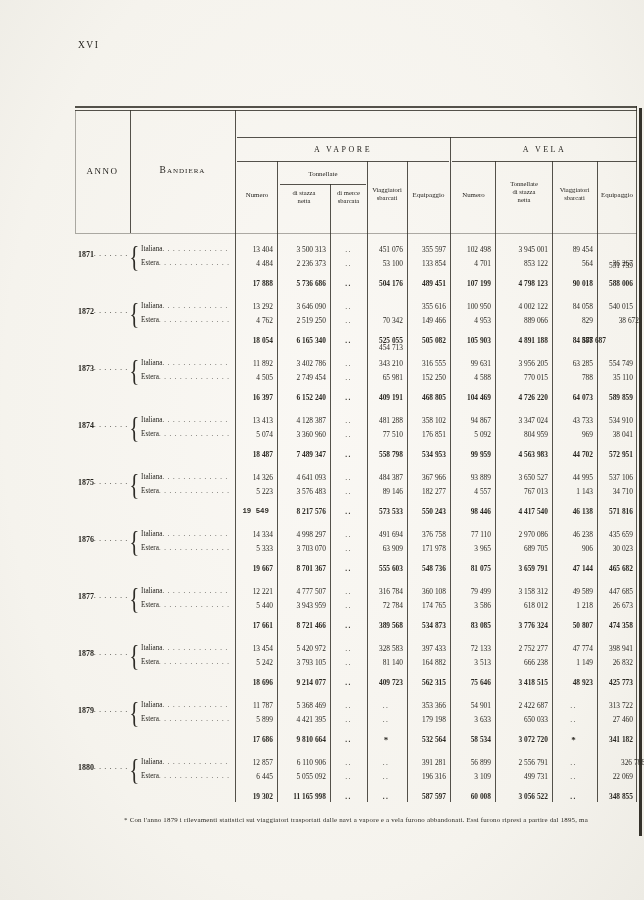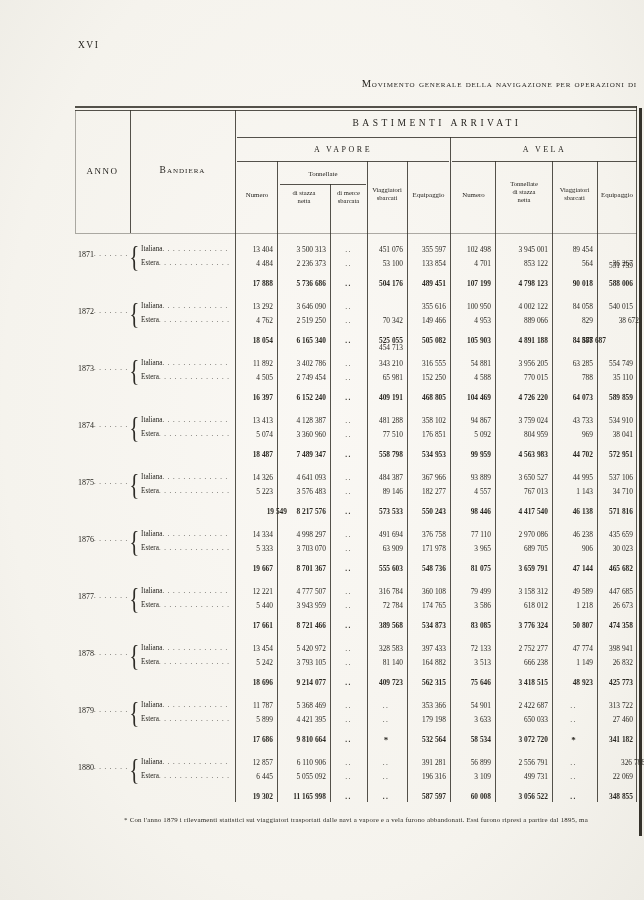--- a/index.html
+++ b/index.html
@@ -19,41 +19,40 @@
   #bastimenti{left:237px;top:118px;width:400px;font-size:9.5px;letter-spacing:3.5px;}
   #anno-h{left:75px;top:166px;width:55px;font-size:9px;letter-spacing:1.5px;}
   #bandiera-h{left:130px;top:165px;width:105px;font-size:9.5px;letter-spacing:1px;}
   #vapore-h{left:237px;top:145px;width:212px;font-size:8px;letter-spacing:2.5px;}
   #vela-h{left:452px;top:145px;width:185px;font-size:8px;letter-spacing:2.5px;}
   .colh{font-size:6.9px;}
   .colh2{font-size:6.6px;}
   #tbody{position:absolute;left:0;top:0;width:644px;height:900px;}
   .ygroup{position:absolute;left:0;width:644px;height:57px;}
   .ylabel{position:absolute;left:78px;top:7px;width:50px;display:flex;
-          font-weight:400;font-size:8px;overflow:hidden;white-space:nowrap;height:10px;}
+          font-weight:700;font-size:8px;overflow:hidden;white-space:nowrap;height:10px;}
   .flag{position:absolute;left:141px;width:88px;display:flex;font-size:7.2px;
         overflow:hidden;white-space:nowrap;height:9px;}
   .dots{flex:1;overflow:hidden;color:#3c3a34;letter-spacing:1px;font-size:6.5px;}
   .brace{position:absolute;left:127px;top:-2px;font-size:30px;line-height:30px;
          color:#2e2c27;transform:scaleX(.7);font-weight:400;}
   .cell{position:absolute;height:10px;font-size:7.4px;text-align:right;
         white-space:nowrap;color:#2a2822;}
   .cell.dotval{text-align:center;letter-spacing:1.5px;}
   .cell.star{text-align:center;font-weight:700;font-size:9px;letter-spacing:0;}
   .cell.tot{font-weight:700;}
   #footnote{left:75px;top:816px;width:562px;text-align:center;font-size:6.9px;
             color:#2b2923;letter-spacing:.2px;}
 </style>
 </head>
 <body>
 
 <div id="page">
 
   <div class="abs" id="page-number">XVI</div>
-  <div class="abs" id="doc-title">Movimento generale della navigazione per operazioni di</div>
 
   <div class="rule" style="left:75px;top:106px;width:562px;height:2px;"></div>
   <div class="rule" style="left:75px;top:110px;width:562px;height:1px;"></div>
   <div class="rule" style="left:237px;top:137px;width:400px;height:1px;"></div>
   <div class="rule" style="left:237px;top:161px;width:212px;height:1px;"></div>
   <div class="rule" style="left:452px;top:161px;width:185px;height:1px;"></div>
   <div class="rule" style="left:280px;top:184px;width:86px;height:1px;"></div>
   <div class="rule light" style="left:75px;top:233px;width:562px;height:1px;"></div>
 
   <div class="rule light" style="left:75px;top:110px;width:1px;height:123px;"></div>
@@ -63,21 +62,20 @@
   <div class="rule" style="left:330px;top:184px;width:1px;height:618px;"></div>
   <div class="rule" style="left:367px;top:161px;width:1px;height:641px;"></div>
   <div class="rule" style="left:407px;top:161px;width:1px;height:641px;"></div>
   <div class="rule" style="left:450px;top:137px;width:1px;height:665px;"></div>
   <div class="rule" style="left:495px;top:161px;width:1px;height:641px;"></div>
   <div class="rule" style="left:552px;top:161px;width:1px;height:641px;"></div>
   <div class="rule" style="left:597px;top:161px;width:1px;height:641px;"></div>
   <div class="rule" style="left:636px;top:106px;width:1px;height:696px;"></div>
   <div class="rule heavy" style="left:639px;top:108px;width:3px;height:728px;"></div>
 
-  <div class="h" id="bastimenti">BASTIMENTI ARRIVATI</div>
   <div class="h" id="anno-h">ANNO</div>
   <div class="h sc" id="bandiera-h">Bandiera</div>
   <div class="h" id="vapore-h">A VAPORE</div>
   <div class="h" id="vela-h">A VELA</div>
 
   <div class="h colh" style="left:237px;top:191px;width:40px;">Numero</div>
   <div class="h colh" style="left:280px;top:170px;width:86px;">Tonnellate</div>
   <div class="h colh2" style="left:279px;top:189px;width:50px;">
     <span>di stazza</span><br>
     <span>netta</span>
@@ -197,21 +195,21 @@
         <div class="brace">{</div>
         <div class="flag" style="top: 2px;">
           <span>Italiana</span>
           <span class="dots">. . . . . . . . . . . . . . . . . . . . . . . . . . </span>
         </div>
         <div class="cell" style="left: 238px; width: 35px; top: 2px;">11 892</div>
         <div class="cell" style="left: 281px; width: 45px; top: 2px;">3 402 786</div>
         <div class="cell dotval" style="left: 333px; width: 31px; top: 2px;">..</div>
         <div class="cell" style="left: 369px; width: 34px; top: 2px;">343 210</div>
         <div class="cell" style="left: 409px; width: 37px; top: 2px;">316 555</div>
-        <div class="cell" style="left: 453px; width: 38px; top: 2px;">54 881</div>
+        <div class="cell" style="left: 453px; width: 38px; top: 2px;">99 631</div>
         <div class="cell" style="left: 498px; width: 50px; top: 2px;">3 956 205</div>
         <div class="cell" style="left: 554px; width: 39px; top: 2px;">63 285</div>
         <div class="cell" style="left: 599px; width: 34px; top: 2px;">554 749</div>
         <div class="flag" style="top: 15.5px;">
           <span>Estera</span>
           <span class="dots">. . . . . . . . . . . . . . . . . . . . . . . . . . </span>
         </div>
         <div class="cell" style="left: 238px; width: 35px; top: 15.5px;">4 505</div>
         <div class="cell" style="left: 281px; width: 45px; top: 15.5px;">2 749 454</div>
         <div class="cell dotval" style="left: 333px; width: 31px; top: 15.5px;">..</div>
@@ -240,21 +238,21 @@
         <div class="flag" style="top: 2px;">
           <span>Italiana</span>
           <span class="dots">. . . . . . . . . . . . . . . . . . . . . . . . . . </span>
         </div>
         <div class="cell" style="left: 238px; width: 35px; top: 2px;">13 413</div>
         <div class="cell" style="left: 281px; width: 45px; top: 2px;">4 128 387</div>
         <div class="cell dotval" style="left: 333px; width: 31px; top: 2px;">..</div>
         <div class="cell" style="left: 369px; width: 34px; top: 2px;">481 288</div>
         <div class="cell" style="left: 409px; width: 37px; top: 2px;">358 102</div>
         <div class="cell" style="left: 453px; width: 38px; top: 2px;">94 867</div>
-        <div class="cell" style="left: 498px; width: 50px; top: 2px;">3 759 024</div>
+        <div class="cell" style="left: 498px; width: 50px; top: 2px;">3 347 024</div>
         <div class="cell" style="left: 554px; width: 39px; top: 2px;">43 733</div>
         <div class="cell" style="left: 599px; width: 34px; top: 2px;">534 910</div>
         <div class="flag" style="top: 15.5px;">
           <span>Estera</span>
           <span class="dots">. . . . . . . . . . . . . . . . . . . . . . . . . . </span>
         </div>
         <div class="cell" style="left: 238px; width: 35px; top: 15.5px;">5 074</div>
         <div class="cell" style="left: 281px; width: 45px; top: 15.5px;">3 360 960</div>
         <div class="cell dotval" style="left: 333px; width: 31px; top: 15.5px;">..</div>
         <div class="cell" style="left: 369px; width: 34px; top: 15.5px;">77 510</div>
@@ -298,21 +296,21 @@
         </div>
         <div class="cell" style="left: 238px; width: 35px; top: 15.5px;">5 223</div>
         <div class="cell" style="left: 281px; width: 45px; top: 15.5px;">3 576 483</div>
         <div class="cell dotval" style="left: 333px; width: 31px; top: 15.5px;">..</div>
         <div class="cell" style="left: 369px; width: 34px; top: 15.5px;">89 146</div>
         <div class="cell" style="left: 409px; width: 37px; top: 15.5px;">182 277</div>
         <div class="cell" style="left: 453px; width: 38px; top: 15.5px;">4 557</div>
         <div class="cell" style="left: 498px; width: 50px; top: 15.5px;">767 013</div>
         <div class="cell" style="left: 554px; width: 39px; top: 15.5px;">1 143</div>
         <div class="cell" style="left: 599px; width: 34px; top: 15.5px;">34 710</div>
-        <div class="cell tot" style="left: 252px; width: 35px; top: 36px;">19 549</div>
+        <div class="cell tot" style="left: 234px; width: 35px; top: 36px; font-family: Liberation Mono, monospace;">19 549</div>
         <div class="cell tot" style="left: 281px; width: 45px; top: 36px;">8 217 576</div>
         <div class="cell dotval tot" style="left: 333px; width: 31px; top: 36px;">..</div>
         <div class="cell tot" style="left: 369px; width: 34px; top: 36px;">573 533</div>
         <div class="cell tot" style="left: 409px; width: 37px; top: 36px;">550 243</div>
         <div class="cell tot" style="left: 453px; width: 38px; top: 36px;">98 446</div>
         <div class="cell tot" style="left: 498px; width: 50px; top: 36px;">4 417 540</div>
         <div class="cell tot" style="left: 554px; width: 39px; top: 36px;">46 138</div>
         <div class="cell tot" style="left: 599px; width: 34px; top: 36px;">571 816</div>
       </div>
       <div class="ygroup" style="top: 528px;">

